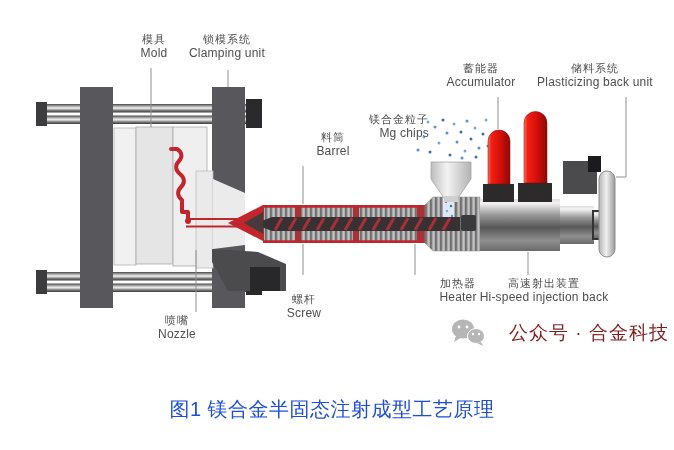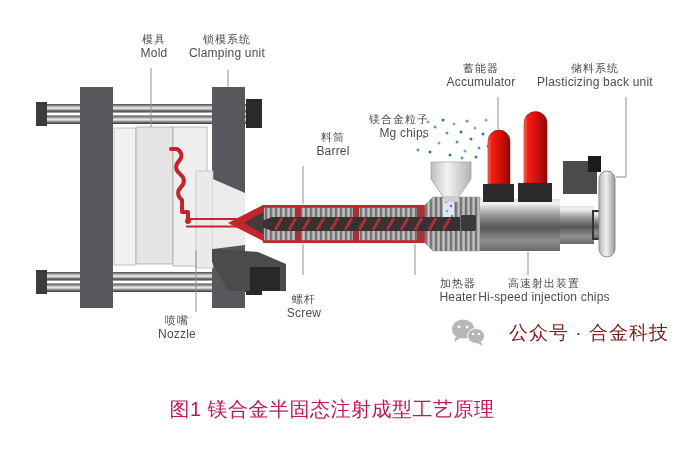--- a/index.html
+++ b/index.html
@@ -15,21 +15,21 @@
   .label .zh{font-size:11px;letter-spacing:1px;}
   .label .en{font-size:12px;letter-spacing:.2px;}
   .watermark{
     position:absolute;left:450px;top:317px;display:flex;align-items:center;gap:23px;
     color:#7f1d1d;
     justify-content:center;
   }
   .watermark .wm-text{font-size:19px;letter-spacing:1px;}
   .caption{
     position:absolute;left:332px;top:396px;transform:translateX(-50%);
-    font-size:20px;color:#be185d;letter-spacing:.5px;white-space:nowrap;
+    font-size:20px;color:#1d4ed8;letter-spacing:.5px;white-space:nowrap;
   }
 </style>
 </head>
 <body>
 
 <div class="stage">
 
   <svg class="machine" width="674" height="450" viewBox="0 0 674 450">
     <defs>
       <linearGradient id="railGrad" x1="0" y1="0" x2="0" y2="1">
@@ -214,21 +214,21 @@
   <div class="label" style="left:304px;top:292px;text-align:center;">
     <div class="zh">螺杆</div>
     <div class="en">Screw</div>
   </div>
   <div class="label" style="left:417px;top:276px;margin-left:41px;">
     <div class="zh">加热器</div>
     <div class="en">Heater</div>
   </div>
   <div class="label" style="left:544px;top:276px;">
     <div class="zh">高速射出装置</div>
-    <div class="en">Hi-speed injection chips</div>
+    <div class="en">Hi-speed injection back</div>
   </div>
   <div class="label" style="left:177px;top:313px;">
     <div class="zh">喷嘴</div>
     <div class="en">Nozzle</div>
   </div>
 
   <div class="watermark">
     <svg width="36" height="32" viewBox="0 0 36 32">
       <ellipse cx="13" cy="12" rx="11" ry="9.5" fill="#b6b6b6"></ellipse>
       <polygon points="6,19 4,25 12,20" fill="#b6b6b6"></polygon>

